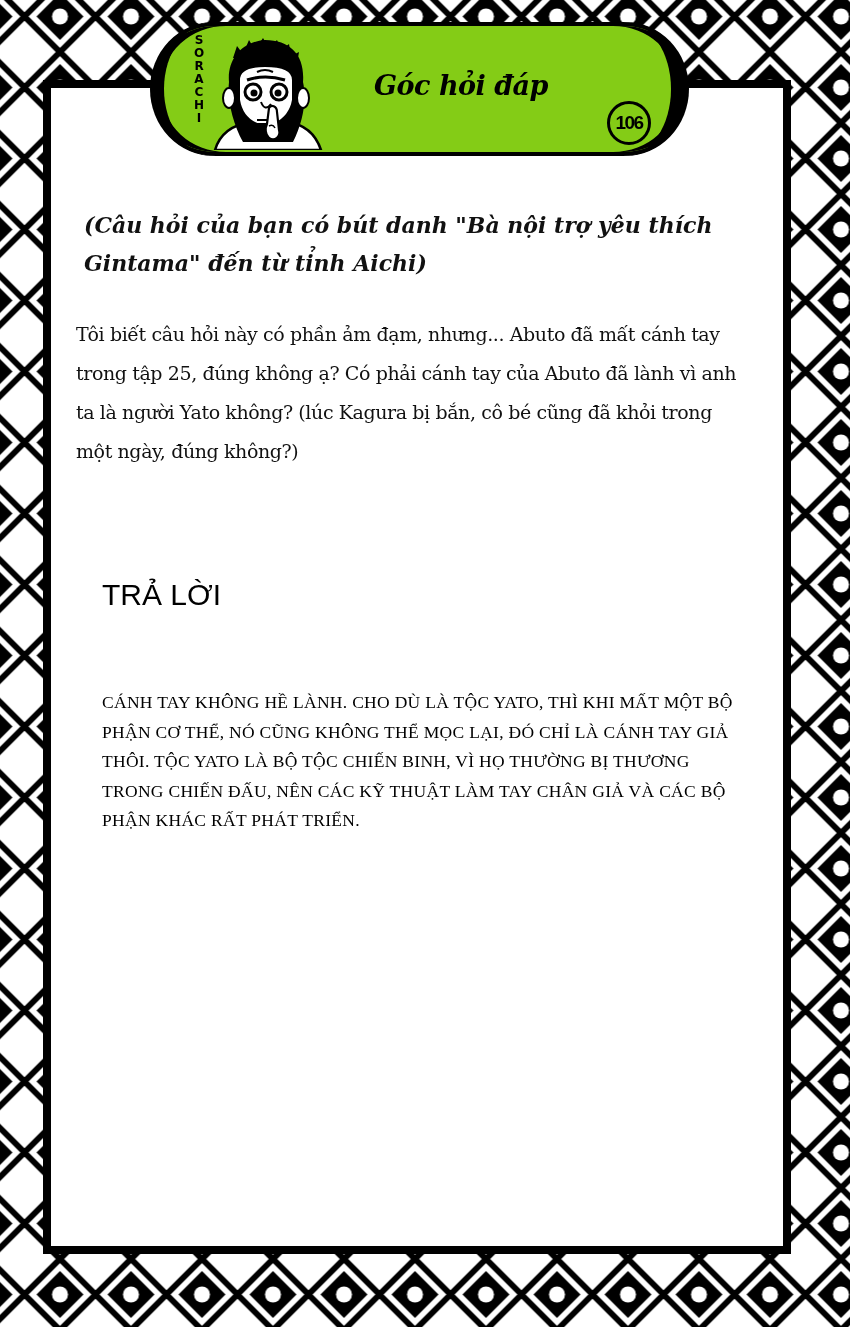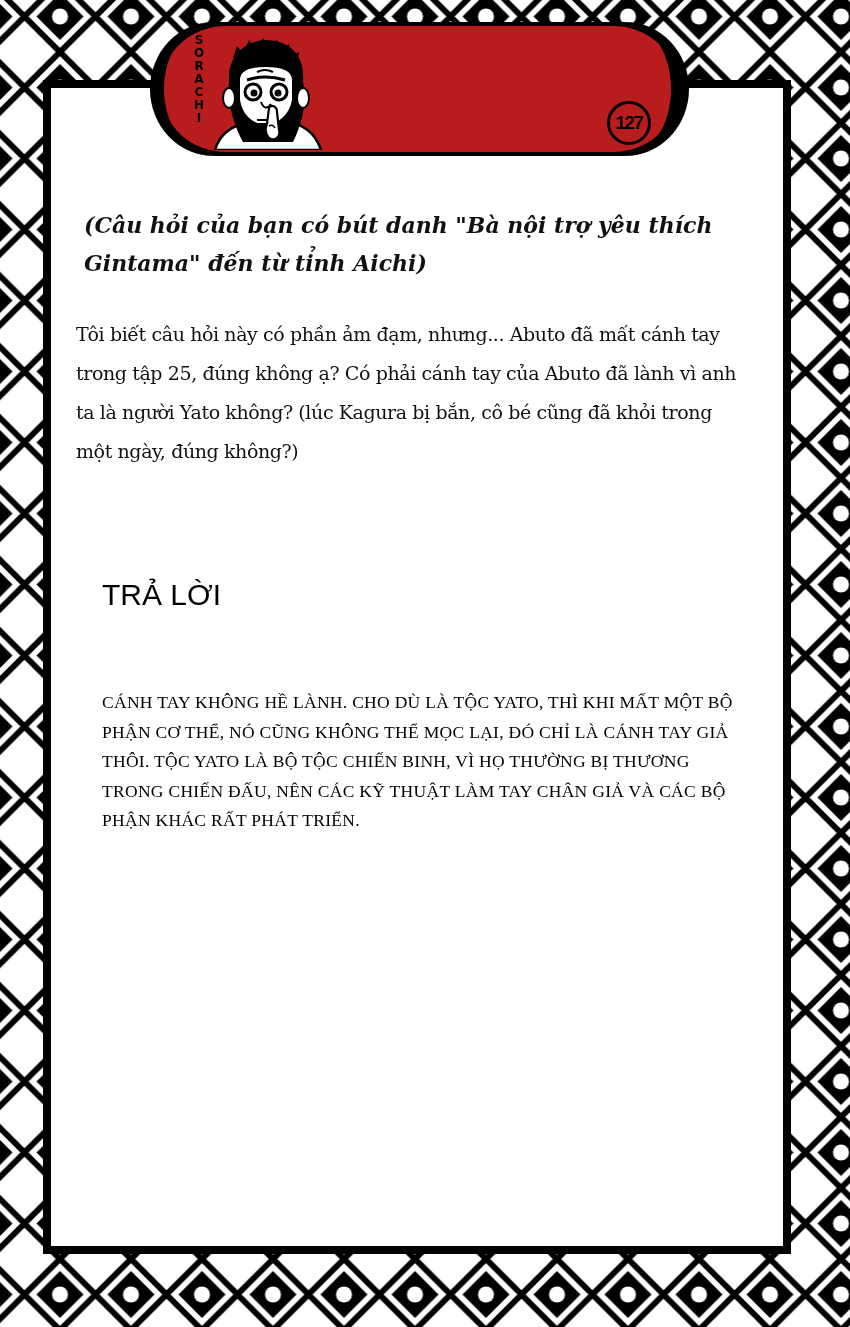--- a/index.html
+++ b/index.html
@@ -8,21 +8,21 @@
       background: #fff;
       font-family: "DejaVu Sans", sans-serif;
     }
     #pattern { position: absolute; left: 0; top: 0; width: 850px; height: 1327px; }
     .frame {
       position: absolute; left: 43px; top: 80px; width: 732px; height: 1158px;
       border: 8px solid #000; background: #fff;
     }
     .banner {
       position: absolute; left: 152px; top: 22px; width: 535px; height: 126px;
-      background: #b91c1c; border-top: 4px solid #000; border-bottom: 4px solid #000;
+      background: #84cc16; border-top: 4px solid #000; border-bottom: 4px solid #000;
       border-radius: 64px / 63px;
       box-shadow: -10px 0 0 0 #000 inset, 10px 0 0 0 #000 inset;
     }
     .banner-cap-l, .banner-cap-r {
       position: absolute; top: -4px; width: 60px; height: 134px; border: 0;
     }
     .banner-cap-l {
       left: -2px; border-left: 14px solid #000; border-radius: 64px 0 0 64px / 67px 0 0 67px;
     }
     .banner-cap-r {
@@ -111,20 +111,21 @@
     <circle cx="47" cy="55" r="3.5" fill="#000"></circle>
     <circle cx="71" cy="55" r="3.5" fill="#000"></circle>
 
     <path d="M54,64 Q58,74 64,66" fill="none" stroke="#000" stroke-width="2"></path>
 
     <path d="M50,82 L62,82" stroke="#000" stroke-width="2"></path>
 
     <path d="M62,70 C64,66 70,68 70,74 L72,92 C74,98 68,104 62,100 C58,96 58,90 60,86 Z" fill="#fff" stroke="#000" stroke-width="2.2"></path>
     <path d="M62,88 Q66,86 68,90" fill="none" stroke="#000" stroke-width="1.5"></path>
   </svg>
-  <div class="page-num">127</div>
+  <div class="banner-title">Góc hỏi đáp</div>
+  <div class="page-num">106</div>
 </div>
 
 <div class="question-header">(Câu hỏi của bạn có bút danh "Bà nội trợ yêu thích Gintama" đến từ tỉnh Aichi)</div>
 <div class="question-body">Tôi biết câu hỏi này có phần ảm đạm, nhưng... Abuto đã mất cánh tay trong tập 25, đúng không ạ? Có phải cánh tay của Abuto đã lành vì anh ta là người Yato không? (lúc Kagura bị bắn, cô bé cũng đã khỏi trong một ngày, đúng không?)</div>
 
 <div class="answer-title">TRẢ LỜI</div>
 <div class="answer-body">CÁNH TAY KHÔNG HỀ LÀNH. CHO DÙ LÀ TỘC YATO, THÌ KHI MẤT MỘT BỘ PHẬN CƠ THỂ, NÓ CŨNG KHÔNG THỂ MỌC LẠI, ĐÓ CHỈ LÀ CÁNH TAY GIẢ THÔI. TỘC YATO LÀ BỘ TỘC CHIẾN BINH, VÌ HỌ THƯỜNG BỊ THƯƠNG TRONG CHIẾN ĐẤU, NÊN CÁC KỸ THUẬT LÀM TAY CHÂN GIẢ VÀ CÁC BỘ PHẬN KHÁC RẤT PHÁT TRIỂN.</div>
 
 </body></html>

